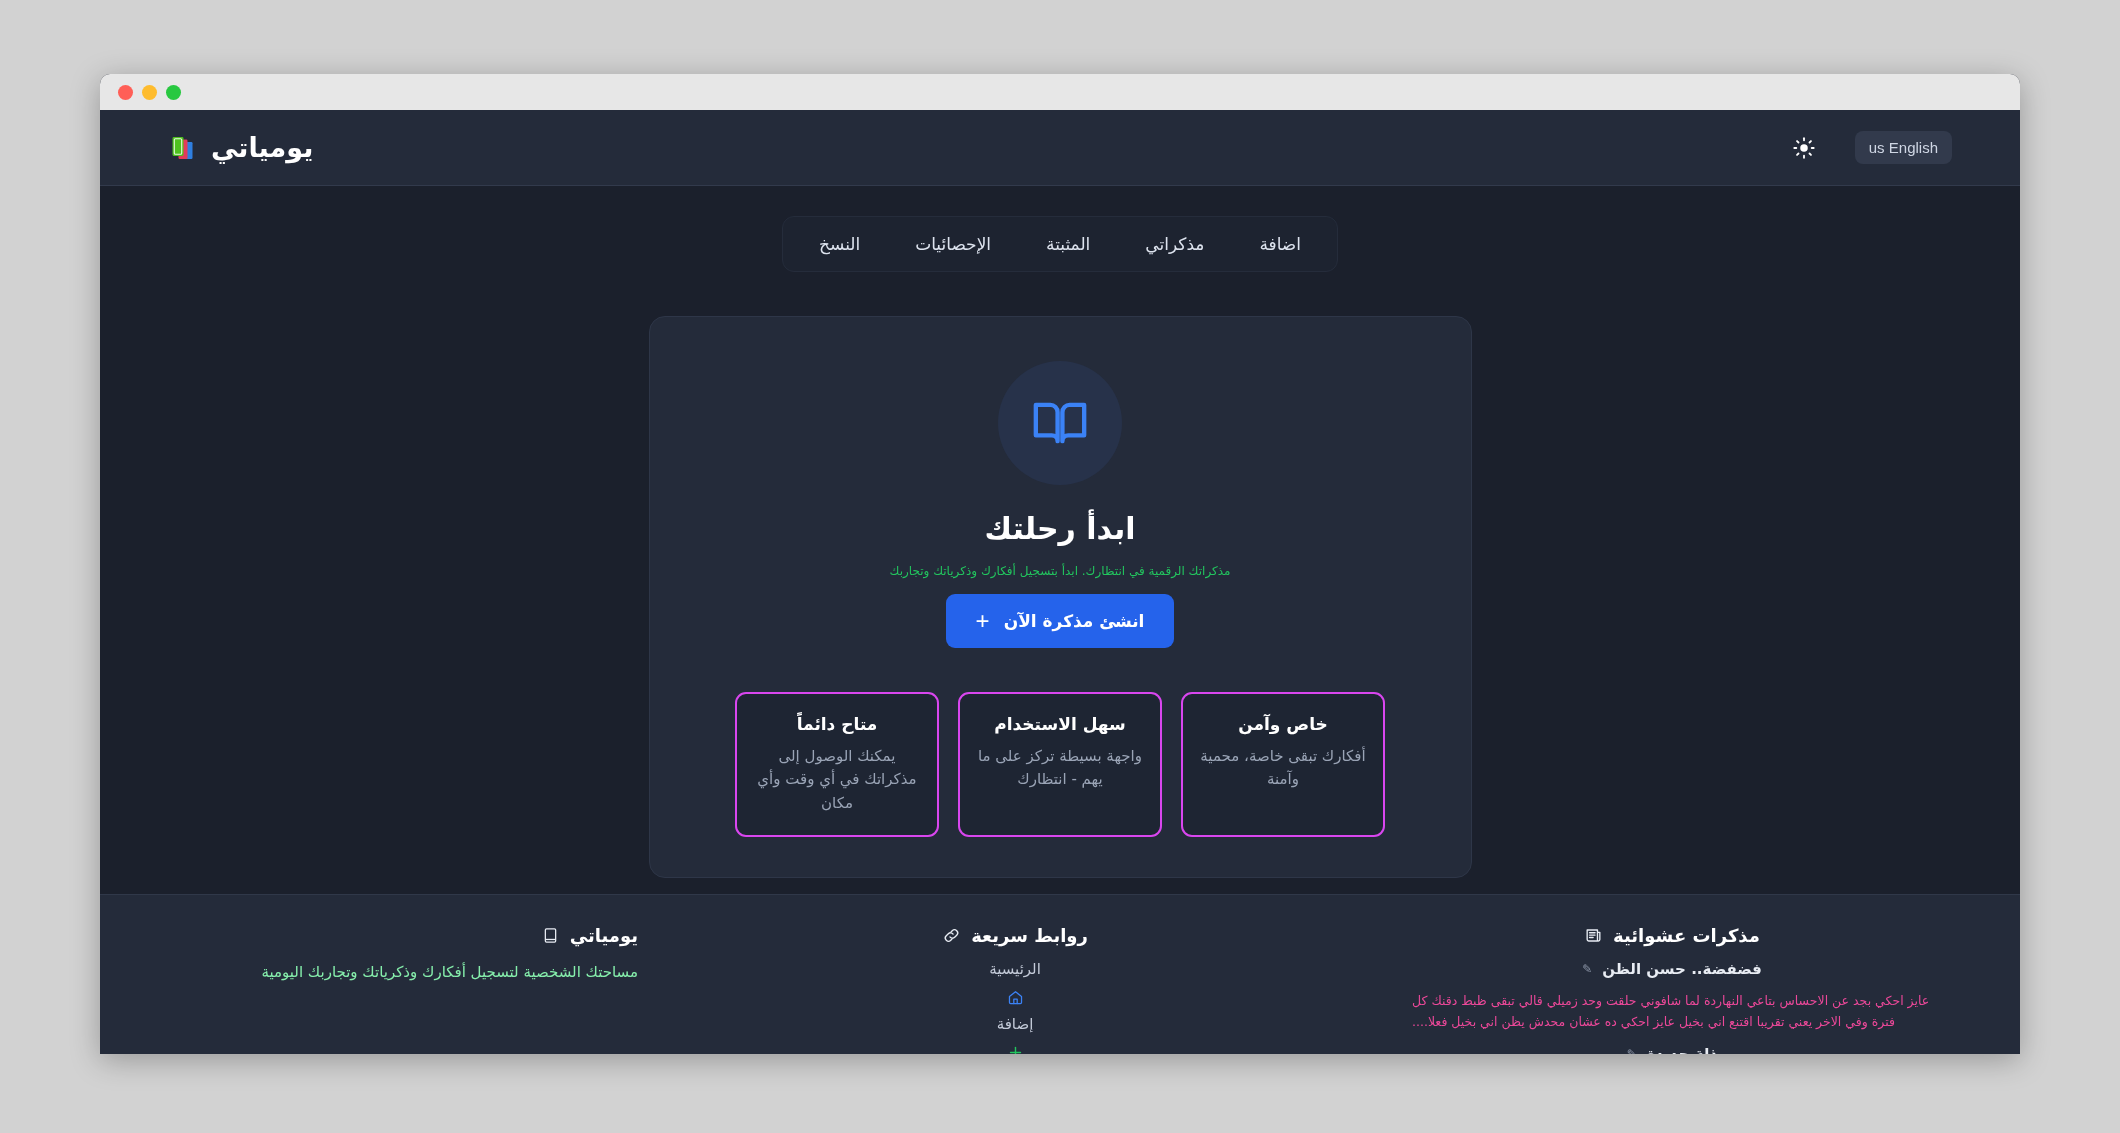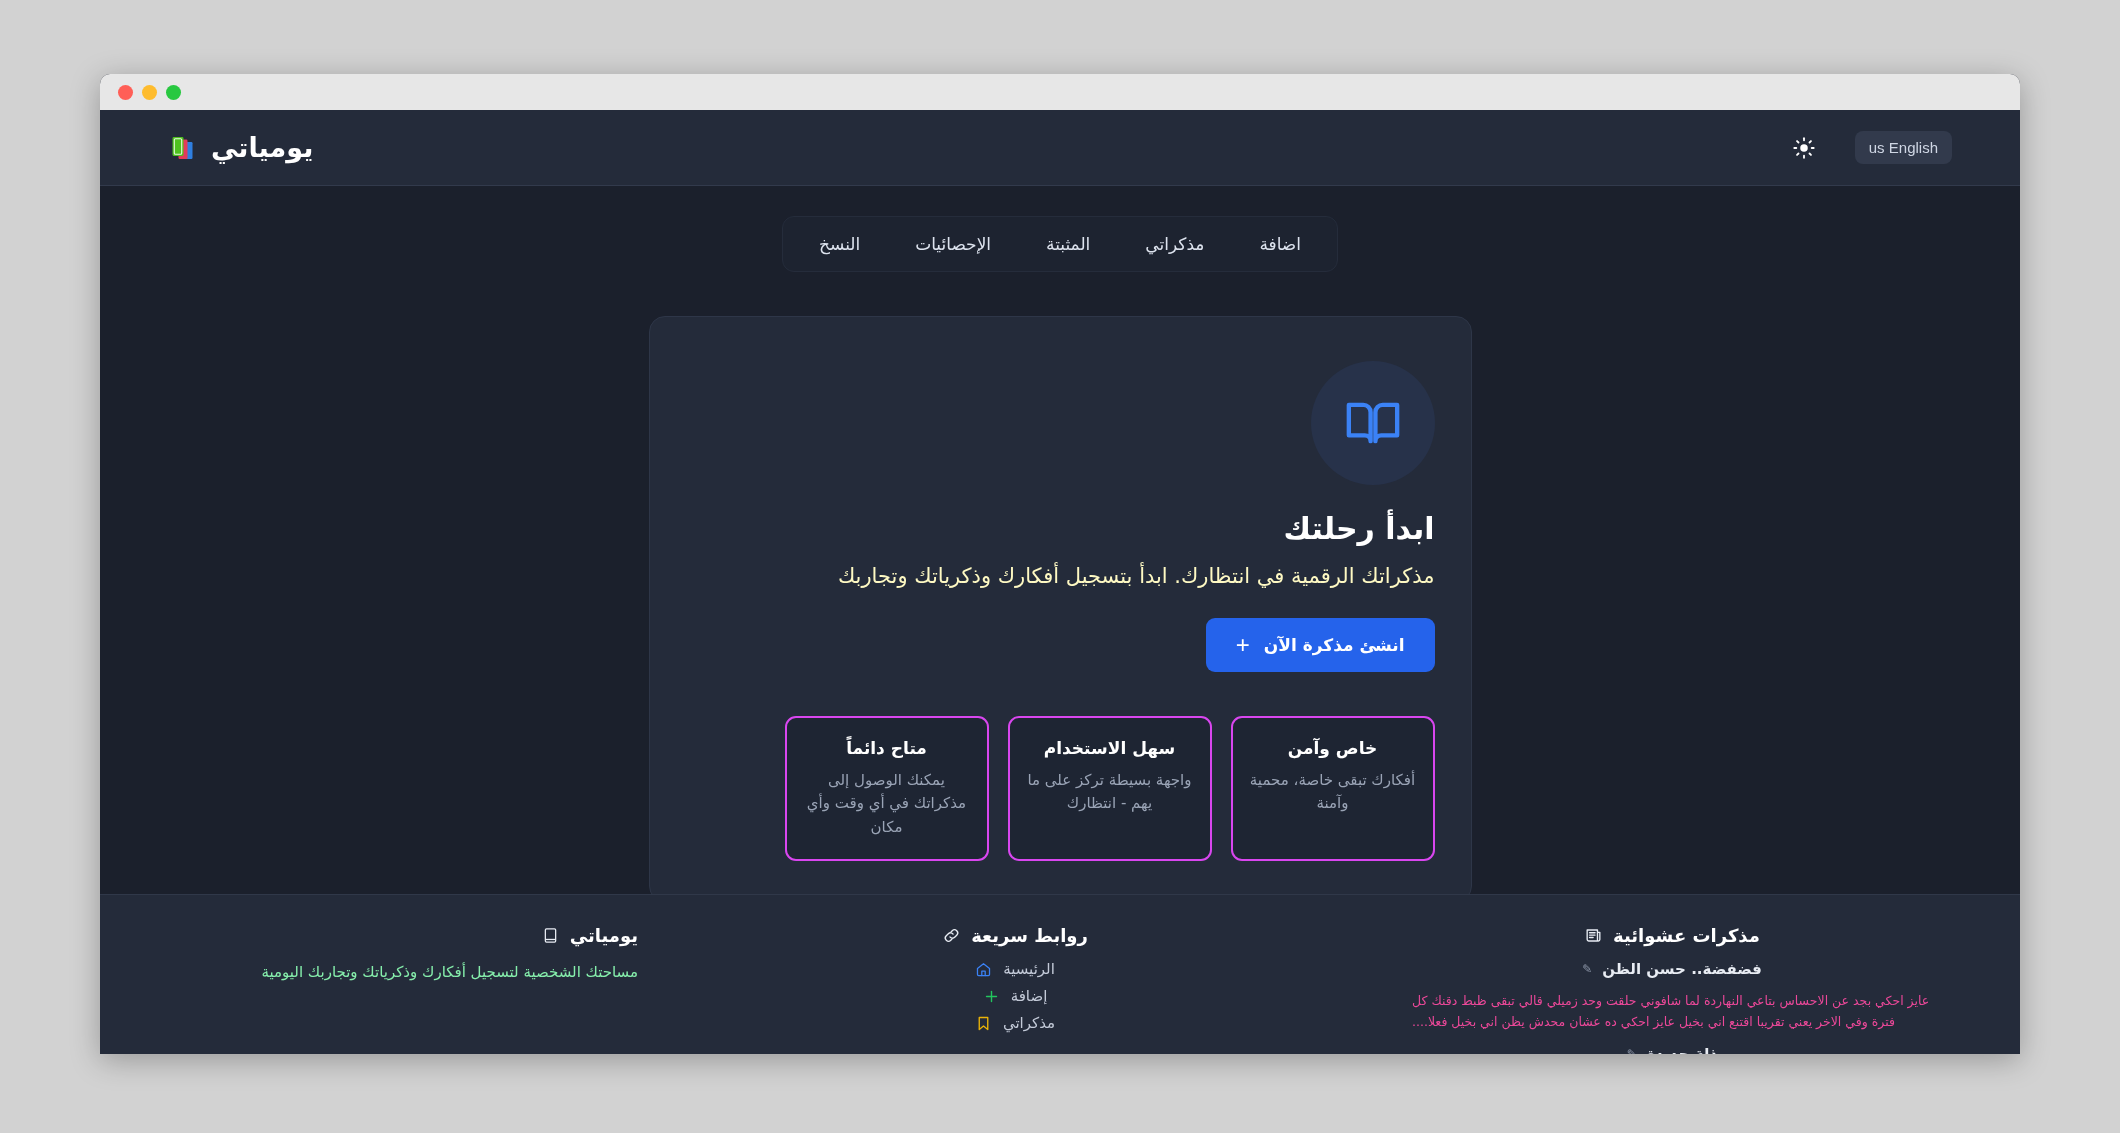--- a/index.html
+++ b/index.html
@@ -149,39 +149,39 @@
     overflow: hidden;
   }
   .hero-card {
     width: 823px;
     background: #242b3a;
     border: 1px solid #2e3648;
     border-radius: 16px;
     padding: 44px 36px 40px;
     display: flex;
     flex-direction: column;
-    align-items: flex-start;
+    align-items: center;
   }
   .hero-icon-circle {
     width: 124px; height: 124px;
     border-radius: 50%;
     background: #27324a;
     display: flex; align-items: center; justify-content: center;
     margin-bottom: 26px;
   }
   .hero-title {
     font-size: 30px;
     font-weight: bold;
     color: #ffffff;
     margin-bottom: 18px;
   }
   .hero-sub {
-    font-size: 21px;
-    color: #fef9c3;
-    margin-bottom: 30px;
+    font-size: 12px;
+    color: #22c55e;
+    margin-bottom: 16px;
     text-align: center;
   }
   .cta-btn {
     background: #2563eb;
     border: none;
     border-radius: 9px;
     color: #fff;
     font-size: 17px;
     font-weight: bold;
     padding: 15px 30px;
@@ -265,20 +265,21 @@
 
   .flink {
     display: flex;
     align-items: center;
     gap: 11px;
     justify-content: center;
     font-size: 15px;
     color: #c3cad8;
     margin-bottom: 9px;
     cursor: pointer;
+    flex-direction: column;
   }
 
   .mem-item { margin-bottom: 6px; }
   .mem-title {
     display: flex;
     align-items: center;
     justify-content: center;
     gap: 10px;
     font-size: 15px;
     font-weight: bold;

